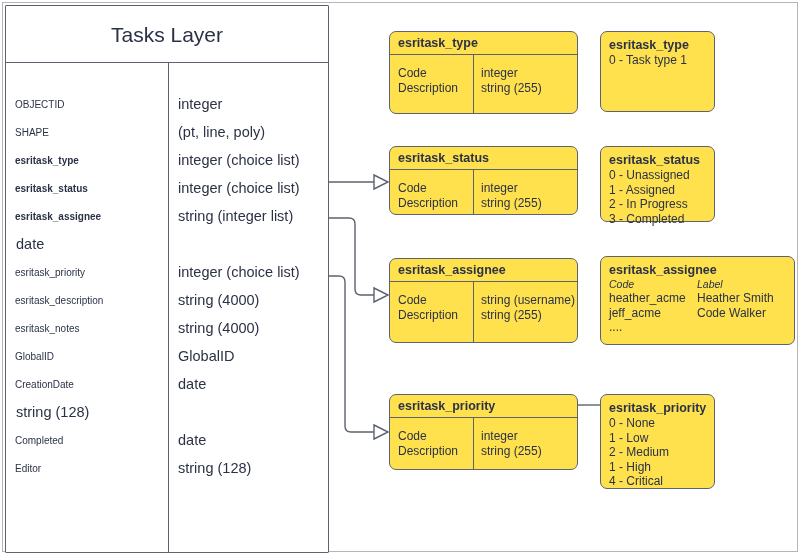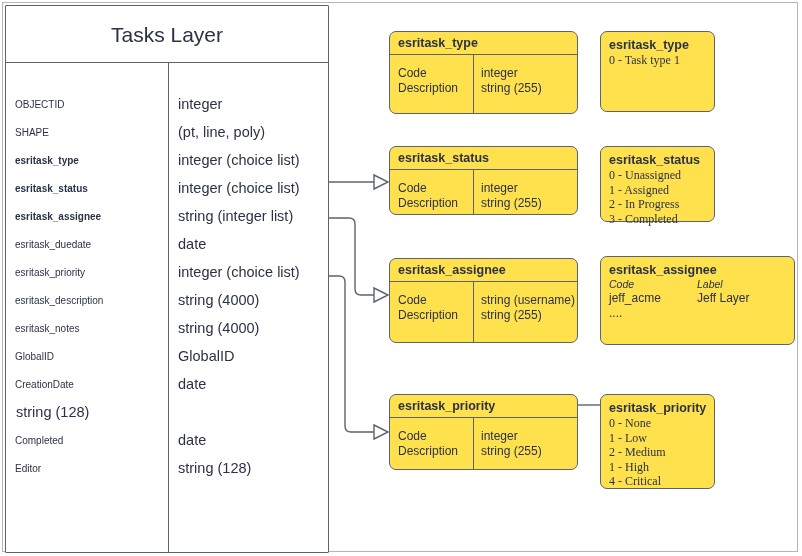--- a/index.html
+++ b/index.html
@@ -154,21 +154,20 @@
     font-weight: bold;
     line-height: 15px;
     color: #2b3245;
     white-space: nowrap;
   }
   .dbox-line {
     font-size: 12px;
     line-height: 14.5px;
     color: #2b3245;
     white-space: nowrap;
-    font-family: Liberation Serif, serif;
   }
   .dbox-table {
     border-collapse: collapse;
   }
   .dbox-table td {
     font-size: 12px;
     line-height: 14.5px;
     color: #2b3245;
     white-space: nowrap;
     padding: 0;
@@ -235,21 +234,20 @@
         </div>
         <div class="field-row">
           <div class="field-name bold">esritask_status</div>
           <div class="field-type">integer (choice list)</div>
         </div>
         <div class="field-row">
           <div class="field-name bold">esritask_assignee</div>
           <div class="field-type">string (integer list)</div>
         </div>
         <div class="field-row">
-          <div class="field-name">esritask_duedate</div>
           <div class="field-type">date</div>
         </div>
         <div class="field-row">
           <div class="field-name">esritask_priority</div>
           <div class="field-type">integer (choice list)</div>
         </div>
         <div class="field-row">
           <div class="field-name">esritask_description</div>
           <div class="field-type">string (4000)</div>
         </div>
@@ -364,22 +362,26 @@
 
   <div class="dbox" style="left:600px; top:256px; width:195px; height:89px;">
     <div class="dbox-title">esritask_assignee</div>
     <table class="dbox-table">
       <tbody>
           <tr class="head">
         <td class="c1">Code</td>
         <td>Label</td>
       </tr>
       <tr>
+        <td class="c1">heather_acme</td>
+        <td>Heather Smith</td>
+      </tr>
+      <tr>
         <td class="c1">jeff_acme</td>
-        <td>Jeff Layer</td>
+        <td>Code Walker</td>
       </tr>
       <tr>
         <td class="c1">....</td>
         <td></td>
       </tr>
     </tbody>
       </table>
   </div>
 
   <div class="dbox" style="left:600px; top:394px; width:115px; height:95px;">

